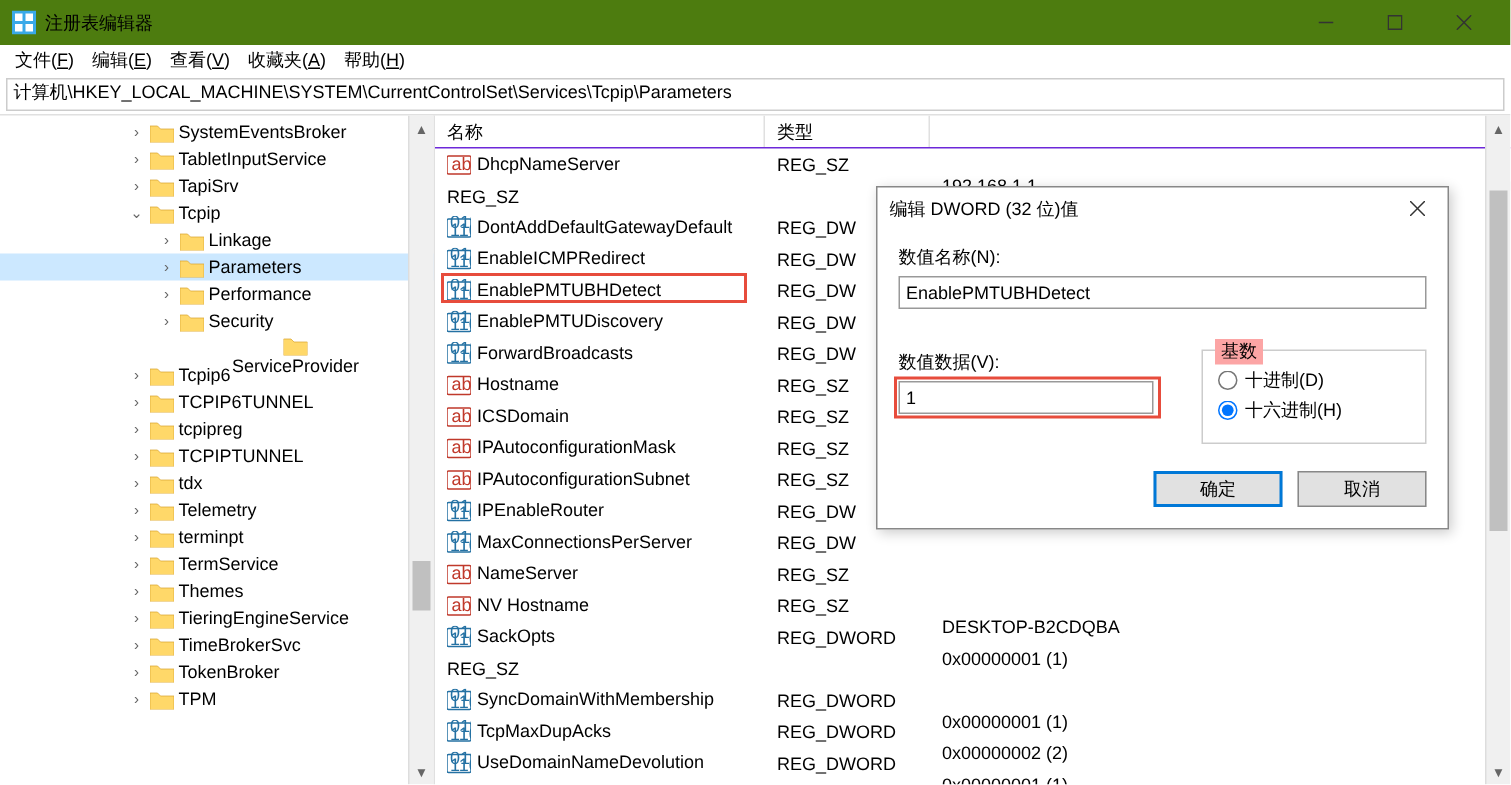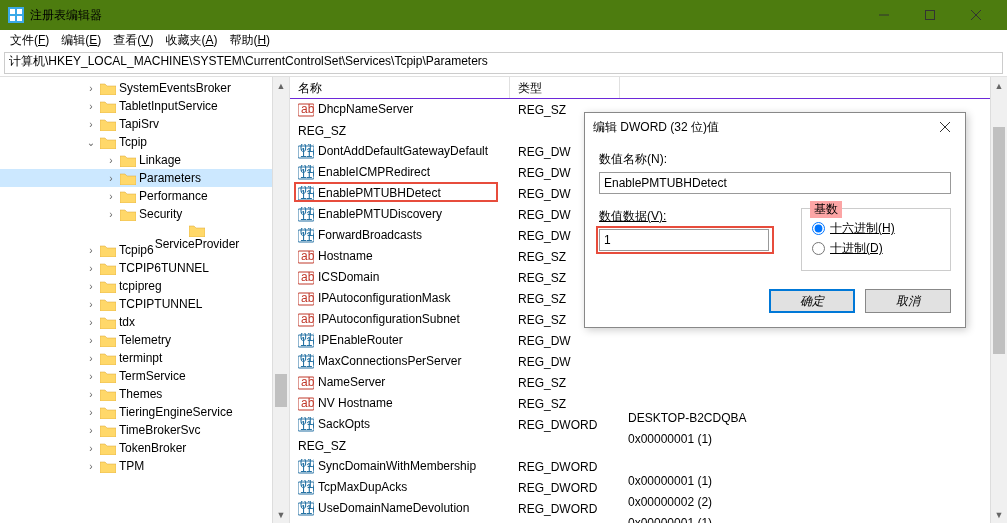--- a/index.html
+++ b/index.html
@@ -57,28 +57,28 @@
 .vscroll .thumb { position:absolute; left:2px; right:2px; background:#c0c0c0; }
 
 
 .dialog { position: absolute; background: #fff; border: 1px solid #888; box-shadow: 2px 2px 8px rgba(0,0,0,0.2); }
 .dialog .dlg-title { height: 28px; display:flex; align-items:center; padding: 0 8px; font-size: 12px; }
 .dialog .dlg-close { width: 40px; height: 28px; display:flex; align-items:center; justify-content:center; }
 .dialog .dlg-body { padding: 10px 14px 14px; }
 .dialog label.small { display:block; margin-bottom: 4px; }
 .dialog input.txt { border: 1px solid #999; padding: 3px 4px; font-size: 12px; height: 22px; }
 .dialog .readonly { background: #fff; }
-.dialog .row2 { display: flex; margin-top: 14px; gap: 20px; text-decoration: underline; }
+.dialog .row2 { display: flex; margin-top: 27px; gap: 20px; }
 .dialog .left-col { flex: 1; }
 .dialog .radio-group { border: 1px solid #ccc; padding: 8px 10px 10px; position: relative; width: 150px; }
 .dialog .radio-group .legend { position: absolute; top: -8px; left: 8px; background: #fca5a5; padding: 0 4px; }
 .dialog .radio-row { display:flex; align-items:center; margin: 3px 0; }
 .dialog .radio-row input { margin-right: 5px; }
 .dialog .btns { display:flex; justify-content:flex-end; gap: 10px; margin-top: 18px; }
-.dialog .btn { width: 86px; height: 24px; border: 1px solid #888; background: #e1e1e1; display:flex; align-items:center; justify-content:center;font-style:italic; }
+.dialog .btn { width: 86px; height: 24px; border: 1px solid #888; background: #e1e1e1; display:flex; align-items:center; justify-content:center; }
 .dialog .btn.default { border: 2px solid #0078d7; }
 </style>
 </head>
 <body>
 
 <svg width="0" height="0" style="position:absolute">
   <defs>
     <g id="regedit-app">
       <rect x="0" y="0" width="16" height="16" fill="#3aa9e8"></rect>
       <rect x="2" y="2" width="5" height="5" fill="#fff"></rect>
@@ -585,21 +585,21 @@
       <div class="track">
           <div class="thumb" style="top:8%; height:55%"></div>
         </div>
       <div class="arrow">▼</div>
     </div>
 
     <div class="red-box" style="left:4px; top:105px; width:204px; height:20px;"></div>
   </div>
 </div>
 
-<div class="dialog" style="left:584px; top:112px; width:382px;">
+<div class="dialog" style="left:584px; top:124px; width:382px;">
   <div style="display:flex;">
     <div class="dlg-title" style="flex:1">编辑 DWORD (32 位)值</div>
     <div class="dlg-close">
         <svg width="10" height="10">
           <line x1="0" y1="0" x2="10" y2="10" stroke="#333"></line>
           <line x1="10" y1="0" x2="0" y2="10" stroke="#333"></line>
         </svg>
       </div>
   </div>
   <div class="dlg-body">
@@ -609,26 +609,26 @@
       <div class="left-col">
         <label class="small">数值数据(V):</label>
         <div style="position:relative;">
           <input class="txt" style="width: 170px;" value="1">
           <div class="red-box" style="left:-3px; top:-3px; width:178px; height:28px;"></div>
         </div>
       </div>
       <div class="radio-group">
         <span class="legend">基数</span>
         <div class="radio-row">
+            <input type="radio" style="">
+            <span>十进制(D)</span>
+          </div>
+        <div class="radio-row">
             <input type="radio" checked="" style="">
             <span>十六进制(H)</span>
-          </div>
-        <div class="radio-row">
-            <input type="radio" style="">
-            <span>十进制(D)</span>
           </div>
       </div>
     </div>
     <div class="btns">
       <div class="btn default">确定</div>
       <div class="btn">取消</div>
     </div>
   </div>
 </div>
 

